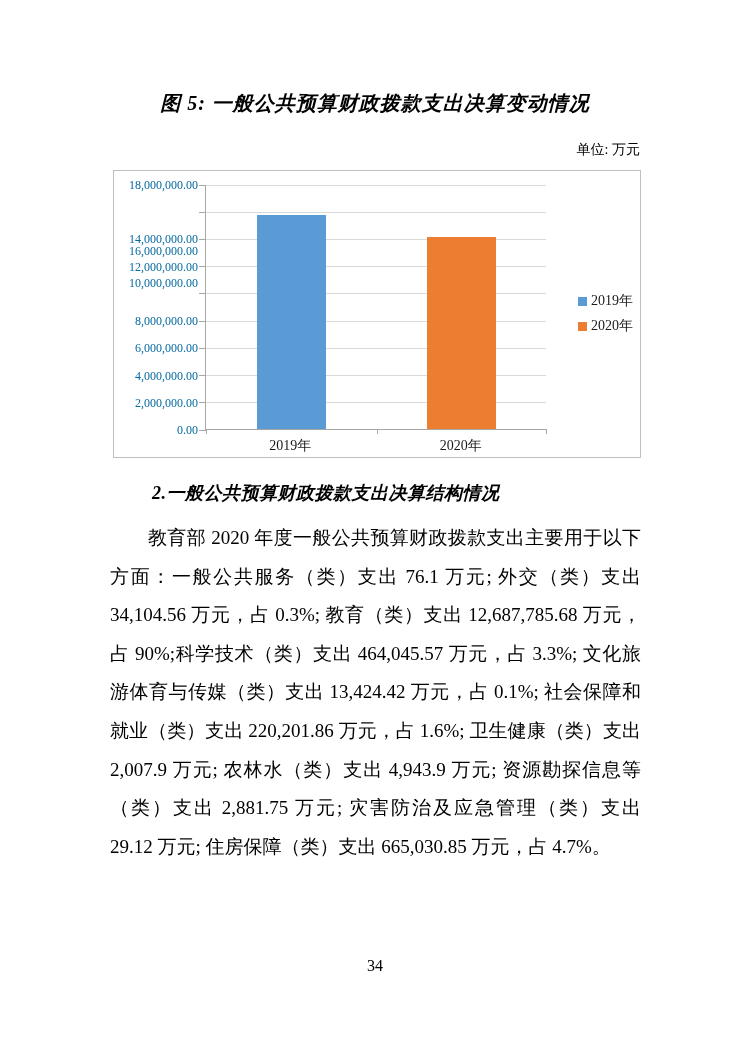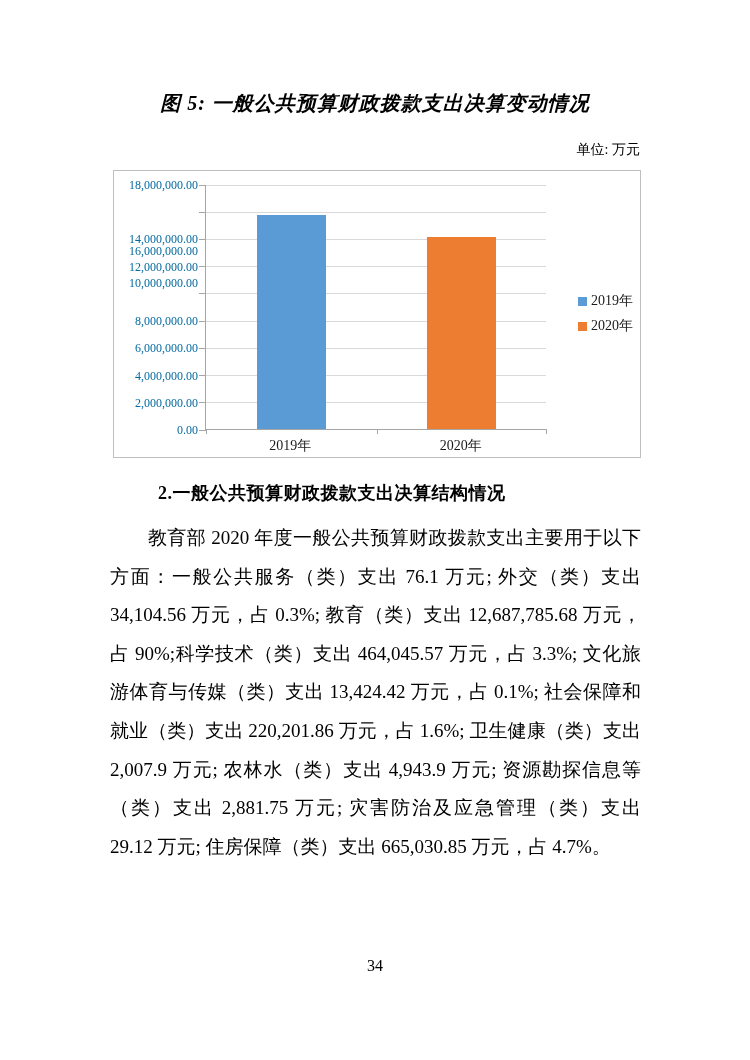--- a/index.html
+++ b/index.html
@@ -78,26 +78,27 @@
     text-align: center;
     font-size: 14px;
     color: #1a1a1a;
   }
   .legend { position: absolute; left: 464px; top: 121px; }
   .legend-item { display: flex; align-items: center; margin-bottom: 7px; }
   .legend-swatch { width: 9px; height: 9px; margin-right: 4px; flex: 0 0 auto; }
   .legend-label { font-size: 14px; color: #1a1a1a; white-space: nowrap; }
   .heading {
     position: absolute;
-    left: 116px; top: 481px;
+    left: 110px; top: 481px;
     width: 531px;
     font-size: 18px;
     font-weight: bold;
     text-indent: 42px;
     letter-spacing: 0.5px;
+    font-style: italic;
   }
   .para {
     position: absolute;
     left: 110px; top: 519px;
     width: 531px;
     font-size: 19px;
     line-height: 38.6px;
     text-align: justify;
     text-indent: 2em;
     word-break: break-word;

